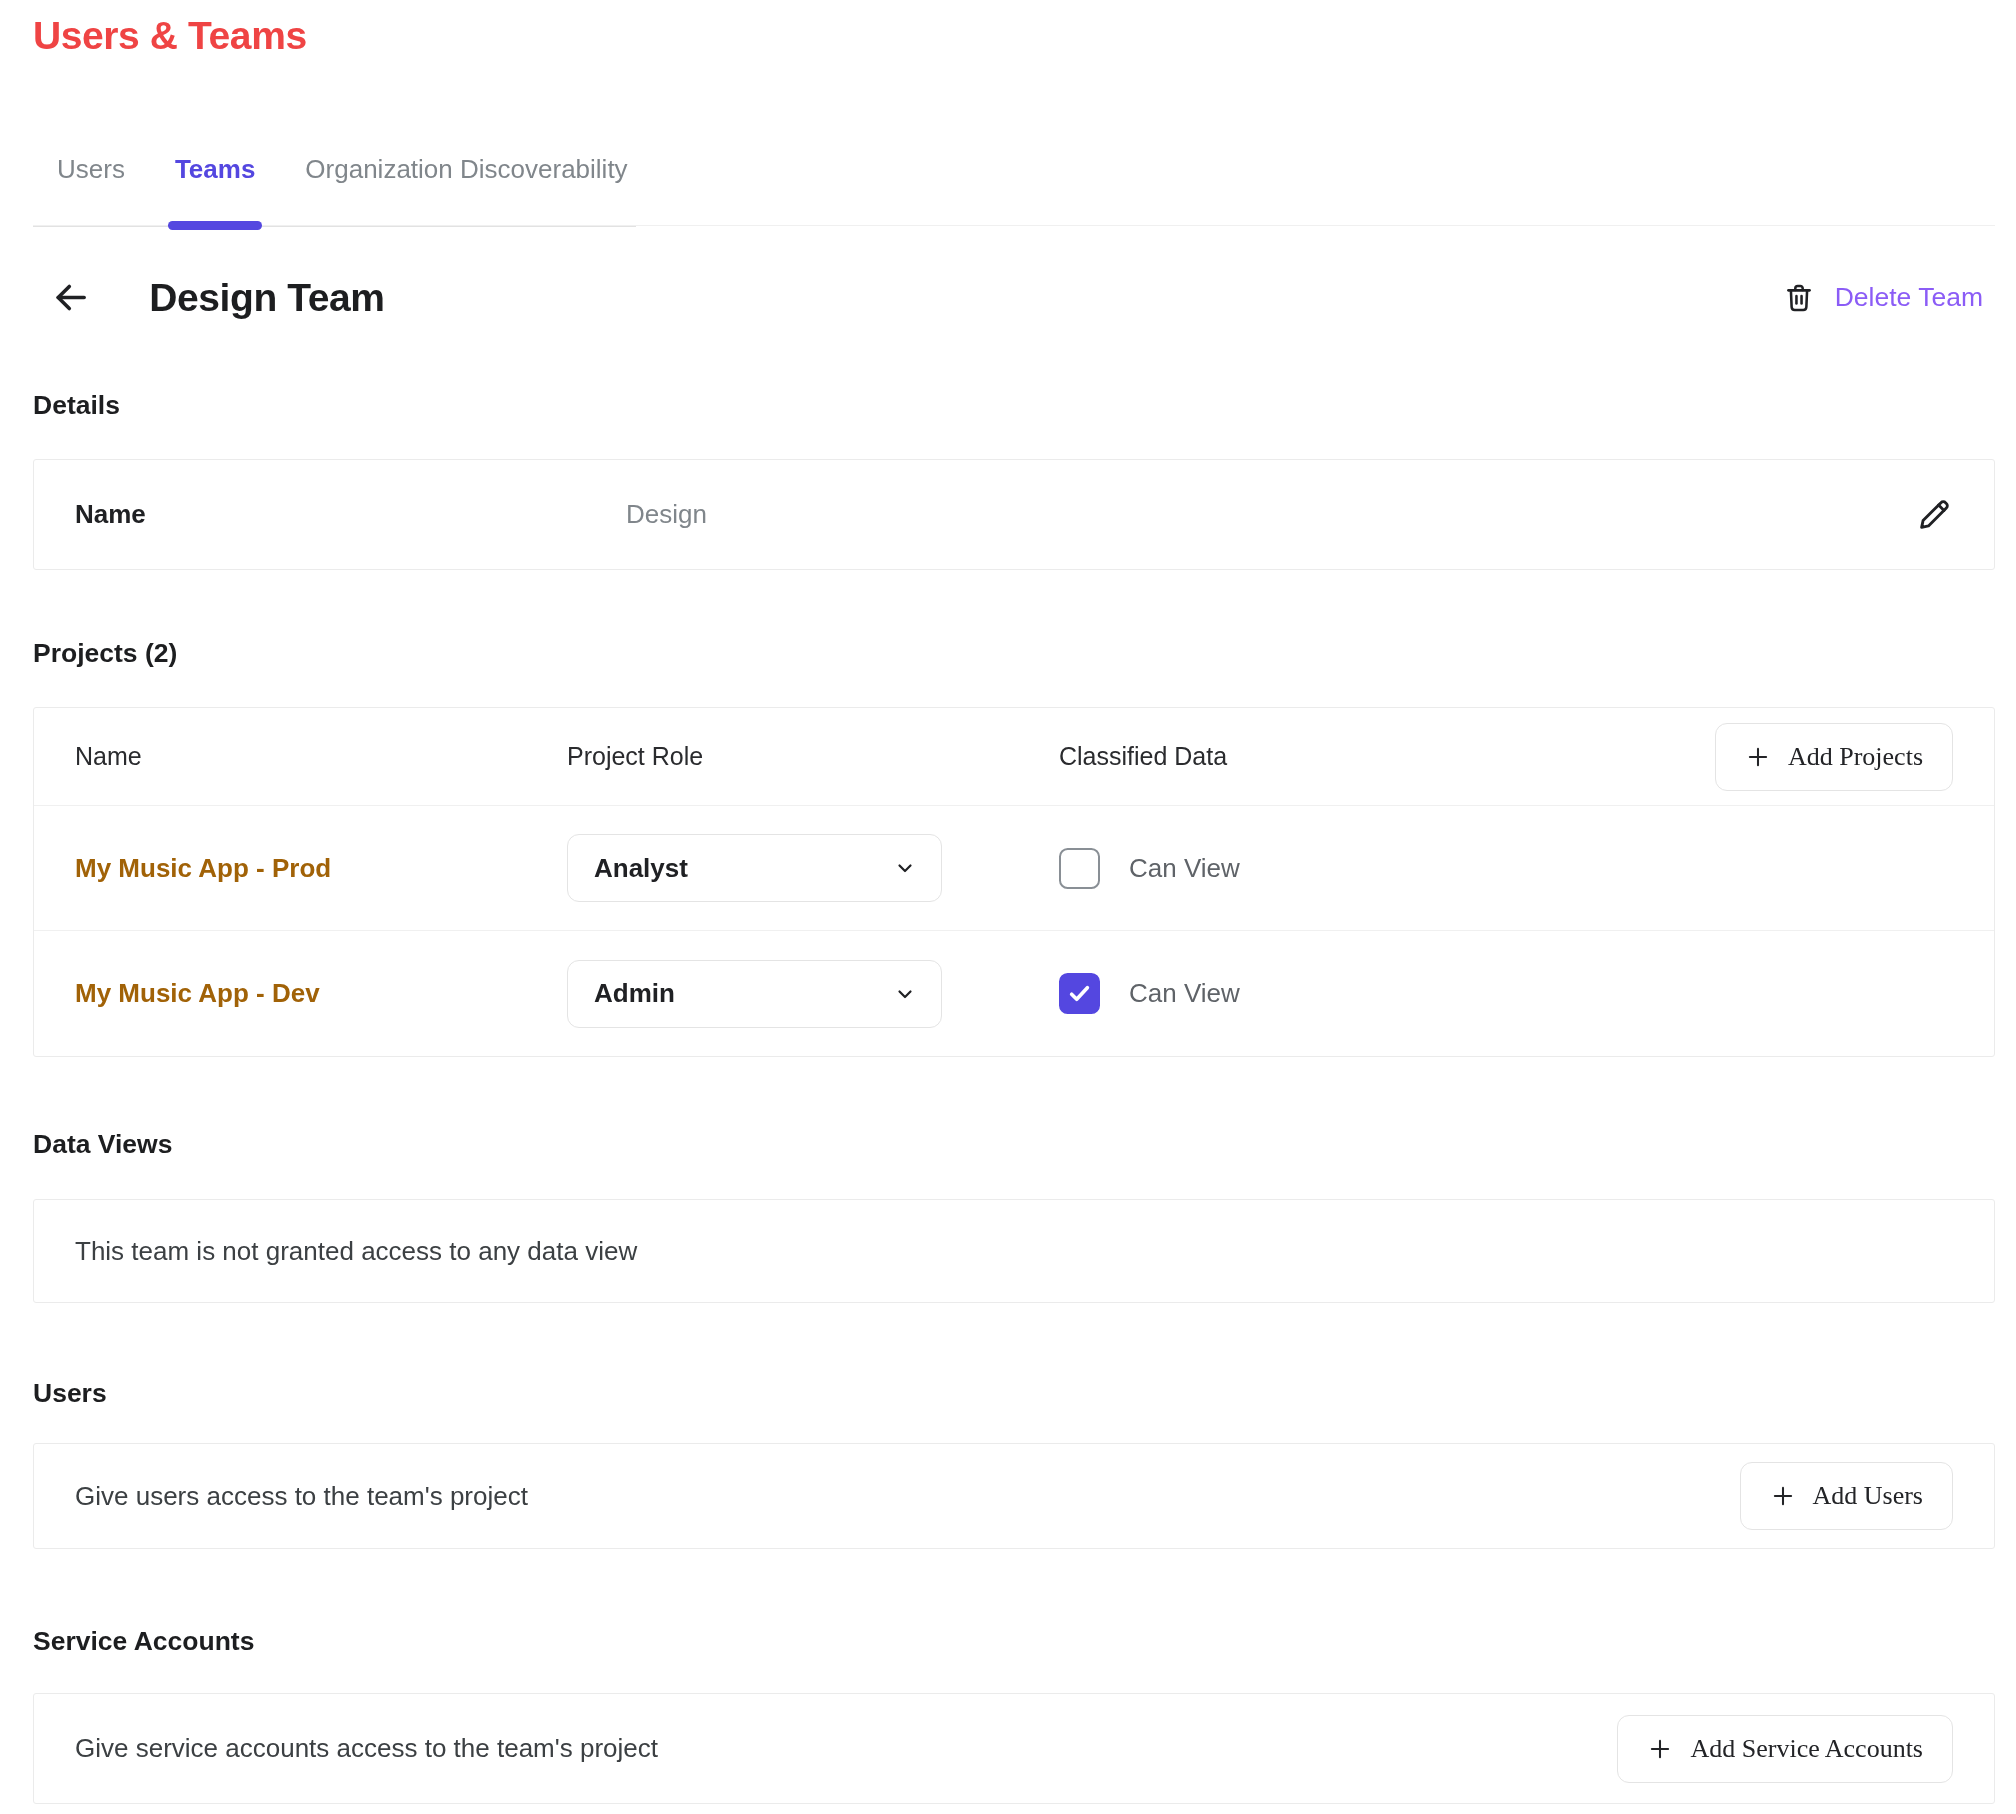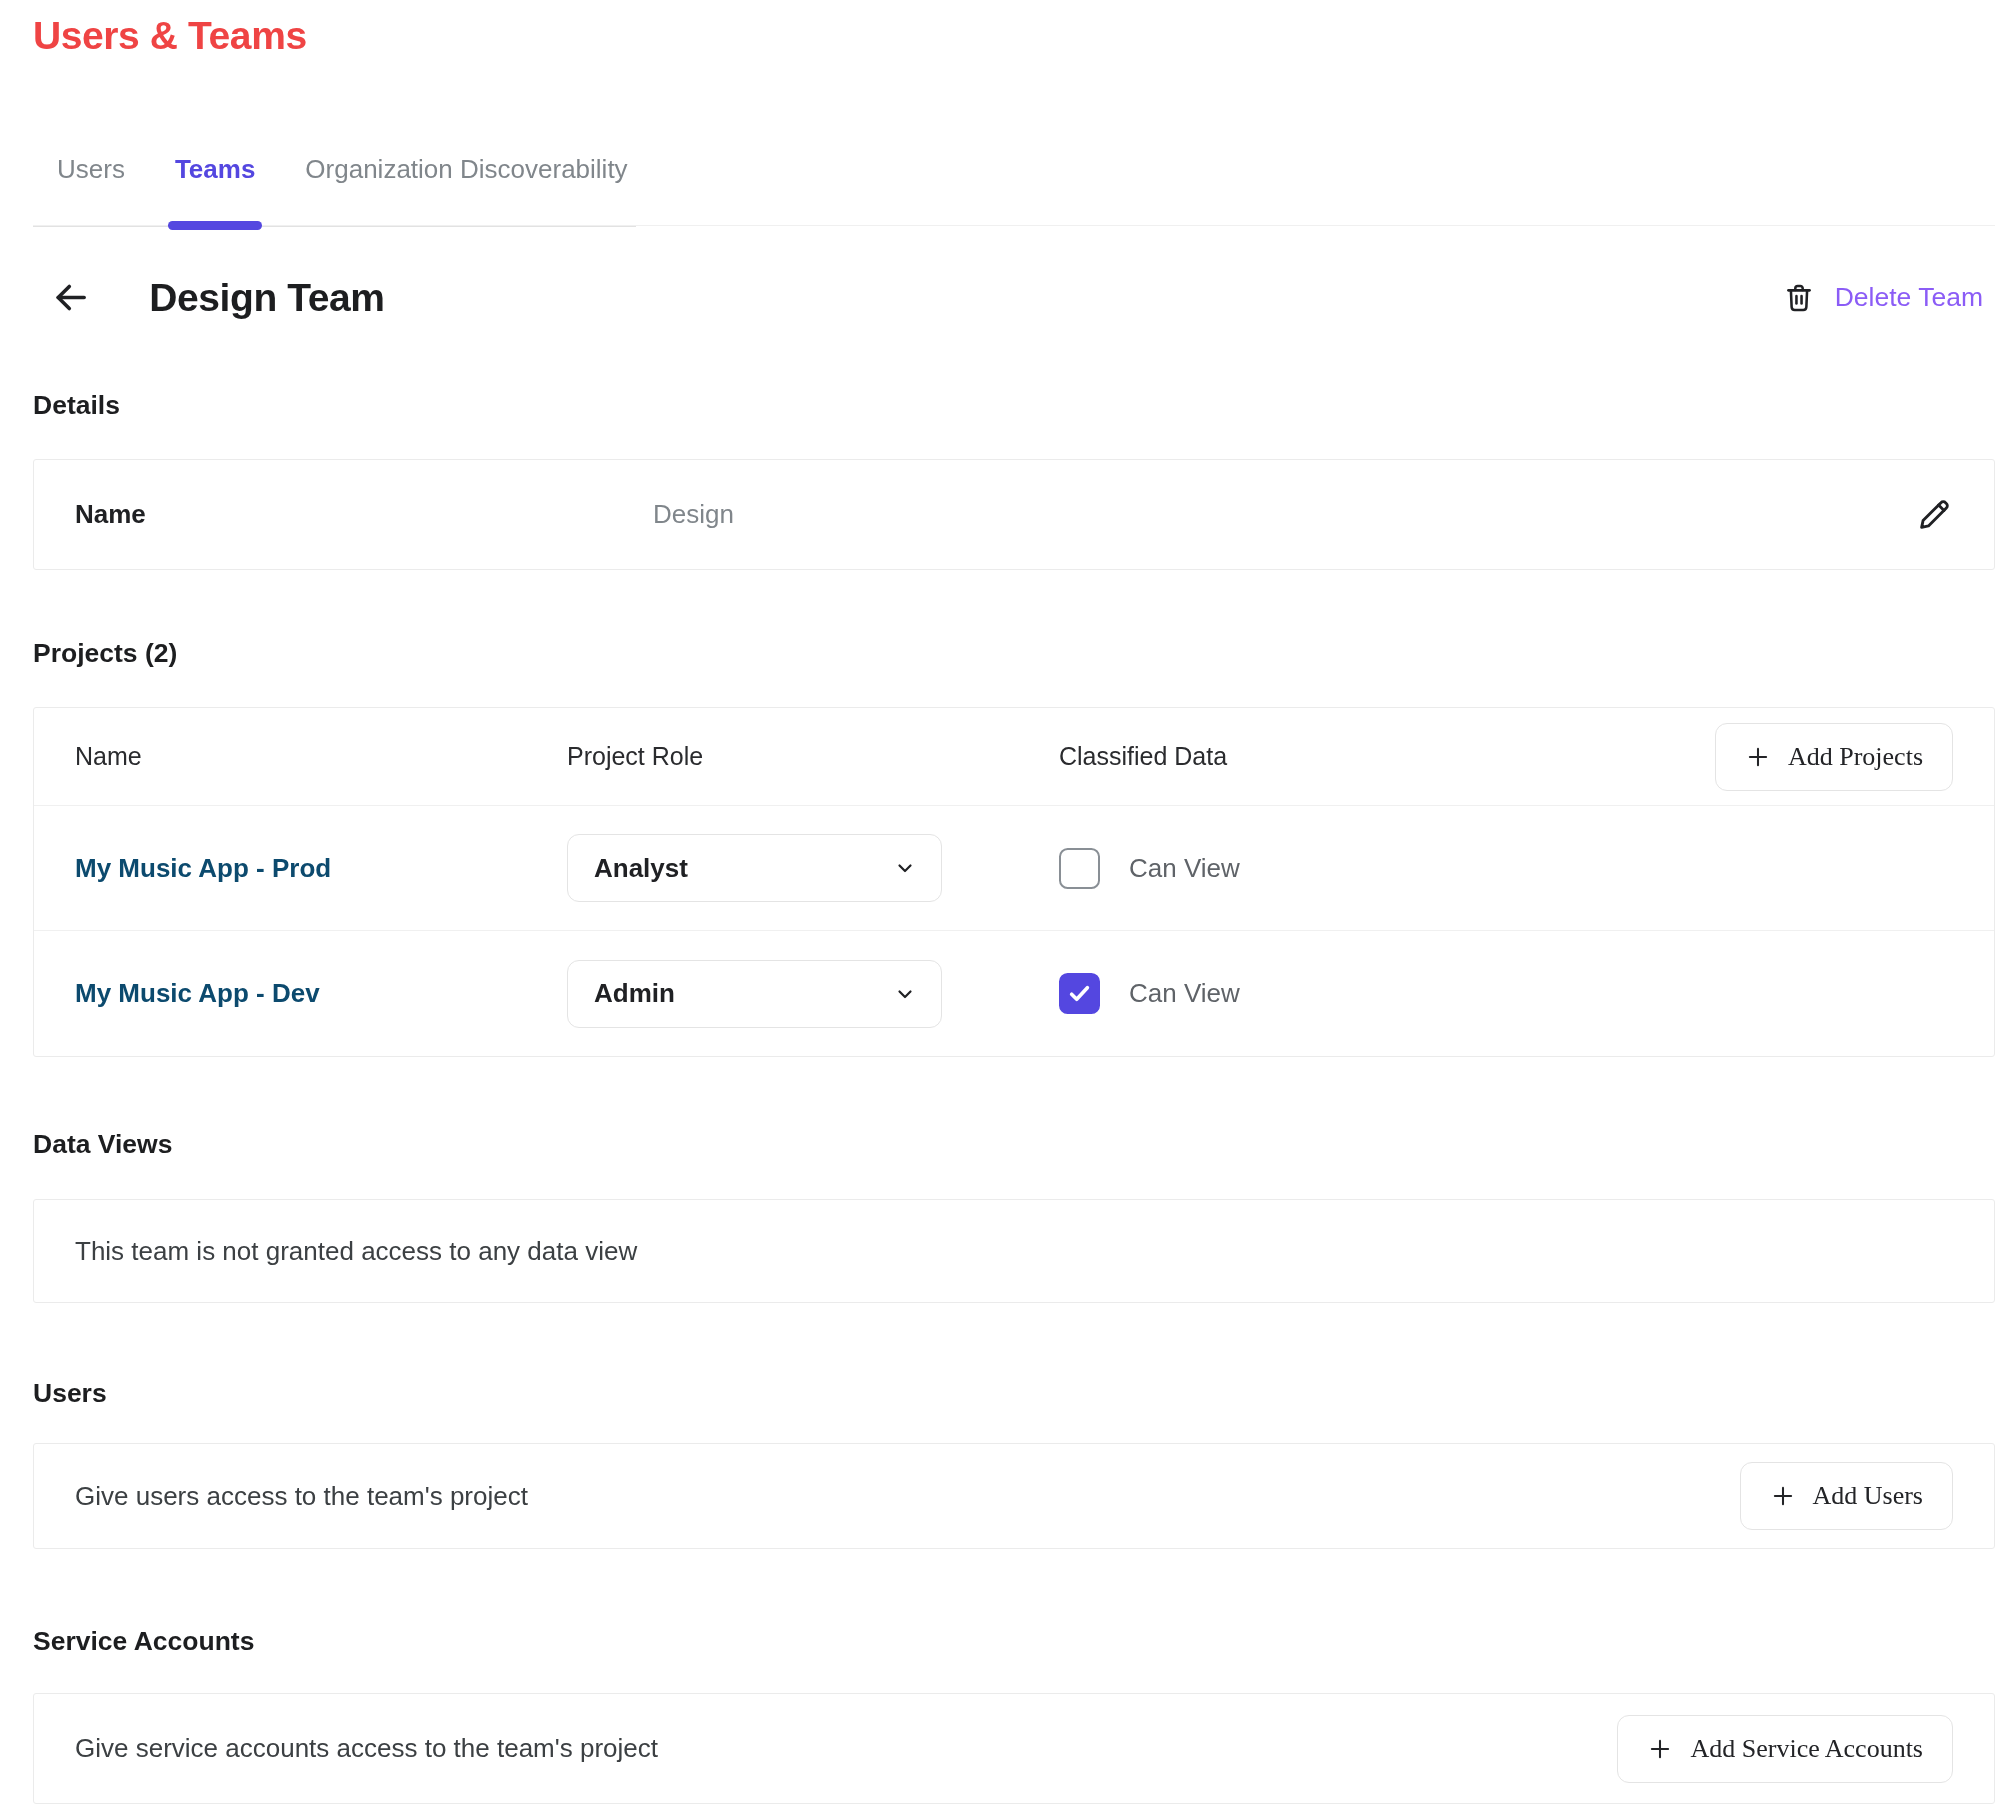--- a/index.html
+++ b/index.html
@@ -47,32 +47,32 @@
   .sec-dataviews .section-heading { margin-top: 72px; }
   .sec-users .section-heading { margin-top: 75px; }
   .sec-service .section-heading { margin-top: 77px; }
 
   .card {
     margin-top: 38px; border: 1.7px solid #ebebeb; border-radius: 3px; background: #fff;
   }
 
   .details-card { height: 111px; display: flex; align-items: center; padding: 0 38px 0 41px; position: relative; }
   .details-label { font-size: 26px; font-weight: 700; color: #202124; }
-  .details-value { position: absolute; left: 619px; font-size: 26px; color: #80868b; }
+  .details-value { position: absolute; left: 592px; font-size: 26px; color: #80868b; }
   .icon-btn { margin-left: auto; background: none; border: none; cursor: pointer; display: flex; padding: 3.4px; }
 
   
   .p-row {
     display: grid; grid-template-columns: 492px 492px 1fr auto;
     align-items: center; padding: 0 41px; min-height: 125px;
   }
   .p-head { min-height: 98px; border-bottom: 1.7px solid #f0f0f0; }
   .p-head .col-label { font-size: 25px; font-weight: 400; color: #2a2b2e; }
   .p-row + .p-row.divided { border-bottom: 1.7px solid #f0f0f0; }
-  .p-name { font-size: 26px; font-weight: 700; color: #0c4a6e; }
+  .p-name { font-size: 26px; font-weight: 700; color: #a16207; }
 
   .btn {
     display: inline-flex; align-items: center; gap: 17px; height: 68px;
     padding: 0 29px; background: #fff; border: 1.7px solid #e4e4e4; border-radius: 12px;
     font-family: Liberation Serif, serif; font-size: 26px; font-weight: 500; color: #232427; cursor: pointer;
     white-space: nowrap; justify-self: end;
   }
 
   .select {
     width: 375px; height: 68px; border: 1.7px solid #e4e4e4; border-radius: 12px;

